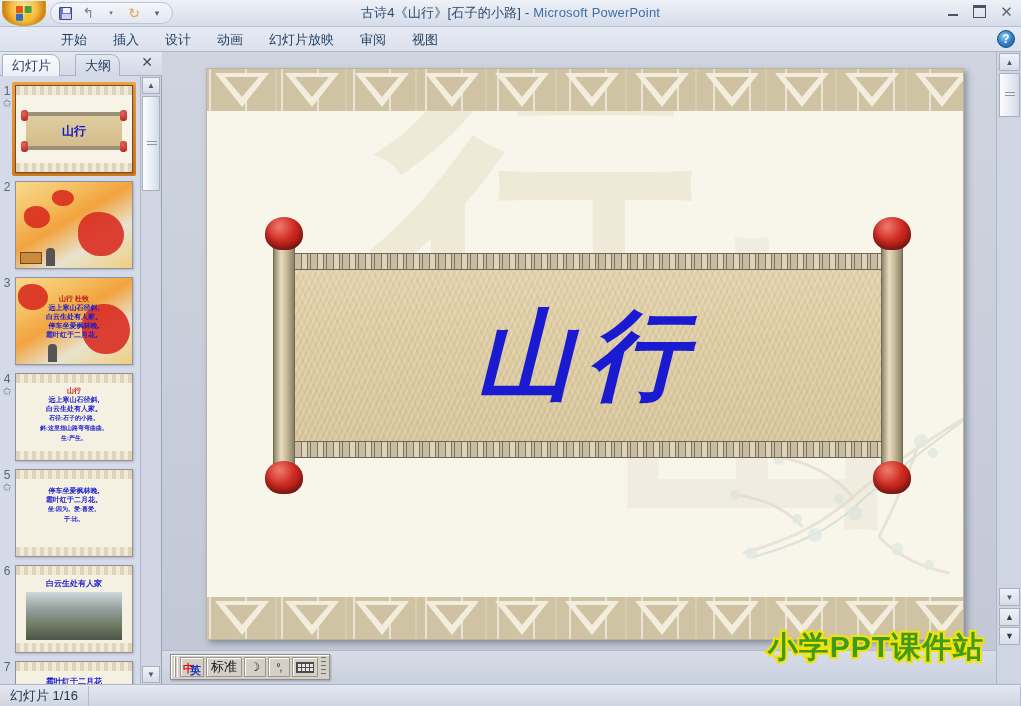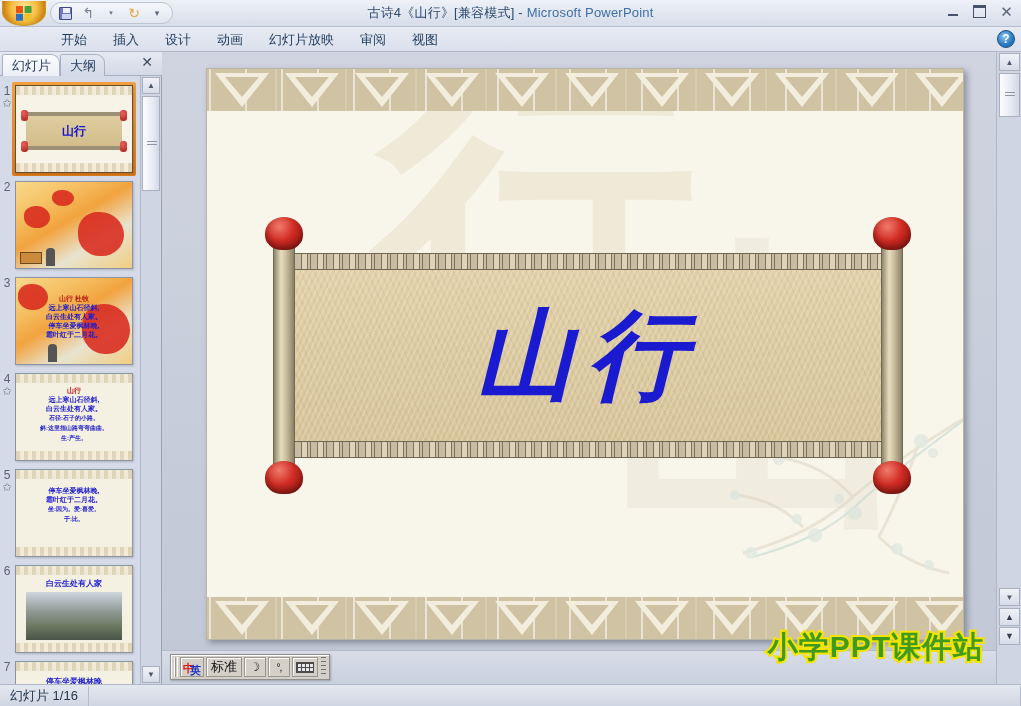--- a/index.html
+++ b/index.html
@@ -102,21 +102,21 @@
     border-bottom: 1px solid #a9b2c4;
   }
   .ptab {
     position: absolute; top: 2px; height: 22px; padding: 0 8px 0 9px;
     font-size: 13px; color: #243d5e; line-height: 21px; cursor: pointer;
     background: linear-gradient(180deg,#f2f4f9,#e0e5ef);
     border: 1px solid #a9b2c4; border-bottom: none;
     border-radius: 2px 9px 0 0;
   }
   .ptab.slides { left: 2px; background: linear-gradient(180deg,#fbfcfe,#eceff6); z-index: 2; }
-  .ptab.outline { left: 60px; background: linear-gradient(180deg,#e3e8f1,#d2d8e5); }
+  .ptab.outline { left: 75px; background: linear-gradient(180deg,#e3e8f1,#d2d8e5); }
   .panel-close {
     position: absolute; right: 7px; top: 3px; width: 16px; height: 16px;
     text-align: center; line-height: 15px; font-size: 14px; font-weight: bold;
     color: #3d4a5e; cursor: pointer;
   }
 
   .thumbs {
     position: absolute; left: 0; top: 24px; right: 21px; bottom: 0;
     overflow: hidden; background: #d4dae7;
   }
@@ -398,21 +398,21 @@
       </div>
       <div class="qbtn">
         <span class="arrow-redo">↻</span>
       </div>
       <div class="qbtn">
         <span class="qat-more">▾</span>
       </div>
     </div>
 
     <div class="title-text">
-      <span>古诗4《山行》[兼容模式]</span><span> - </span><span class="app">Microsoft PowerPoint</span>
+      <span>古诗4《山行》[石子的小路]</span><span> - </span><span class="app">Microsoft PowerPoint</span>
     </div>
 
     <div class="winbtns">
       <div class="winbtn min"></div>
       <div class="winbtn max"></div>
       <div class="winbtn close">✕</div>
     </div>
   </div>
 
   <div class="ribbon">
@@ -559,21 +559,21 @@
       </div>
 
       <div class="thumb-row">
         <div class="thumb-num">
           <div>7</div>
         </div>
         <div class="thumb-wrap">
           <div class="thumb-frame">
             <div class="tn tn-cream">
               <div class="tn-band" style="top:0"></div>
-              <div class="tn-smalltitle" style="top:14px">停车坐爱枫林晚</div>
+              <div class="tn-smalltitle" style="top:14px">霜叶红于二月花</div>
 
             </div>
           </div>
         </div>
       </div>
     </div>
 
     <div class="panel-scroll">
       <div class="sb-arrow up">▲</div>
       <div class="sb-thumb">

